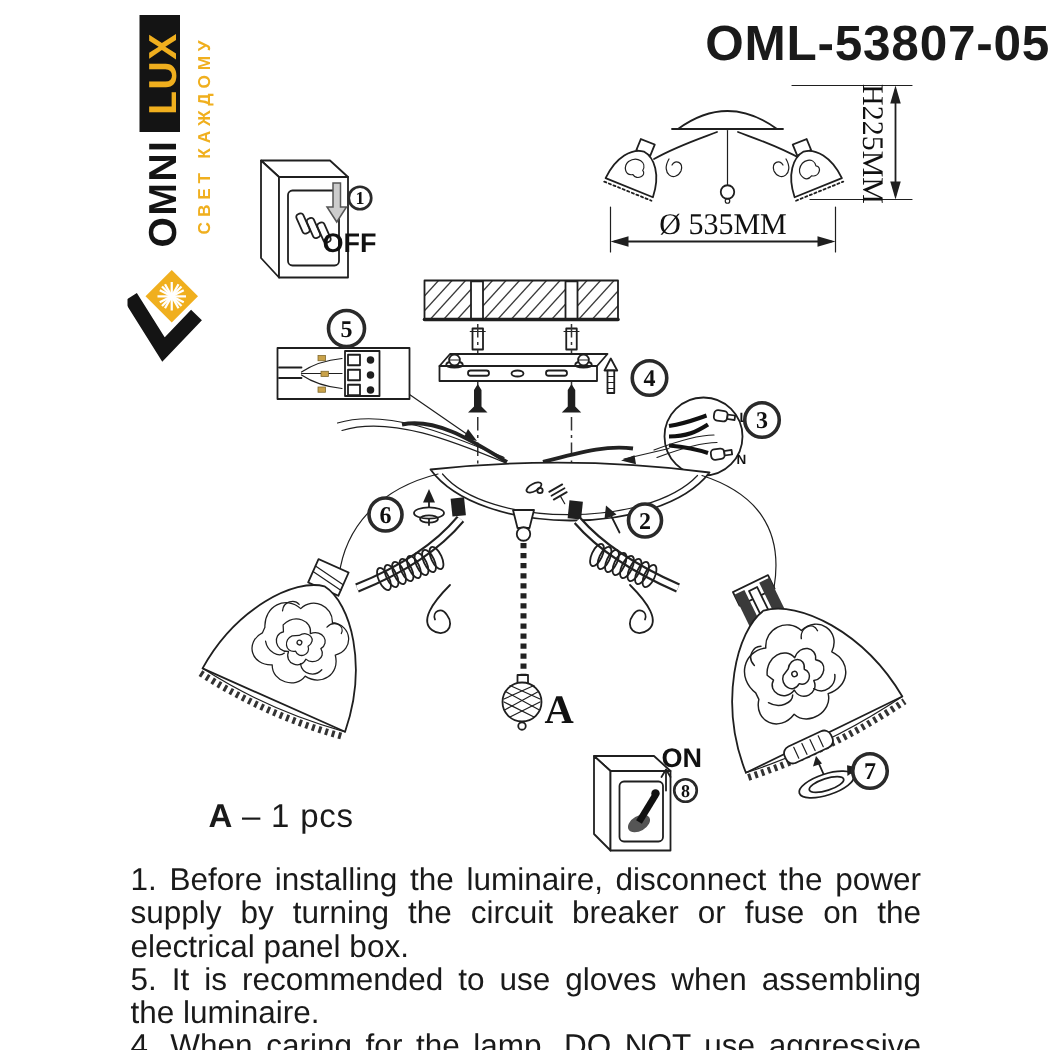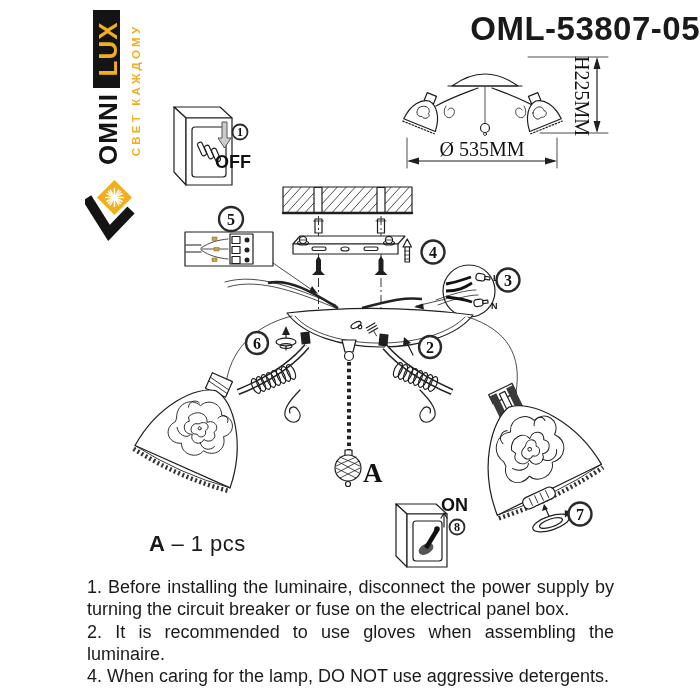--- a/index.html
+++ b/index.html
@@ -1,24 +1,24 @@
 <!DOCTYPE html>
 <html><head>
 <meta charset="utf-8">
 <style>
   html,body{margin:0;padding:0;background:#ffffff;}
   body{width:700px;height:700px;position:relative;overflow:hidden;
        font-family:"Liberation Sans",sans-serif;color:#1a1a1a;}
   .abs{position:absolute;}
   #title{left:0;top:10px;width:700px;text-align:right;
          font-size:33px;font-weight:bold;letter-spacing:.5px;}
-  #pcs-line{left:149px;top:531px;font-size:22px;letter-spacing:.5px;}
+  #pcs-line{left:139px;top:531px;font-size:22px;letter-spacing:.5px;}
   #pcs-line .part{font-weight:bold;margin-right:6px;}
   #instructions{left:87px;top:576px;width:527px;}
-  #instructions p{margin:0;font-size:18px;line-height:22.3px;
+  #instructions p{margin:0;font-size:21px;line-height:22.3px;
                   text-align:justify;}
   
   .ln{stroke:#1f1f1f;fill:none;stroke-width:1.2;stroke-linecap:round;stroke-linejoin:round;}
   .thin{stroke-width:.8;}
   .thick{stroke-width:2.4;}
   .dk{fill:#1f1f1f;stroke:none;}
   .wh{fill:#ffffff;}
   .t-dim{font:20px "Liberation Serif",serif;fill:#111;}
   .t-call{font:700 16px "Liberation Serif",serif;fill:#111;}
   .t-call-sm{font:700 12px "Liberation Serif",serif;fill:#111;}
@@ -393,15 +393,15 @@
     </g>
   </g>
 </svg>
 
 <div id="pcs-line" class="abs">
   <span class="part">A</span><span>– 1 pcs</span>
 </div>
 
 <div id="instructions" class="abs">
   <p>1. Before installing the luminaire, disconnect the power supply by turning the circuit breaker or fuse on the electrical panel box.</p>
-  <p>2. It is recommended to use gloves when assembling the luminaire.</p>
+  <p>5. It is recommended to use gloves when assembling the luminaire.</p>
   <p>4. When caring for the lamp, DO NOT use aggressive detergents.</p>
 </div>
 
 </body></html>

